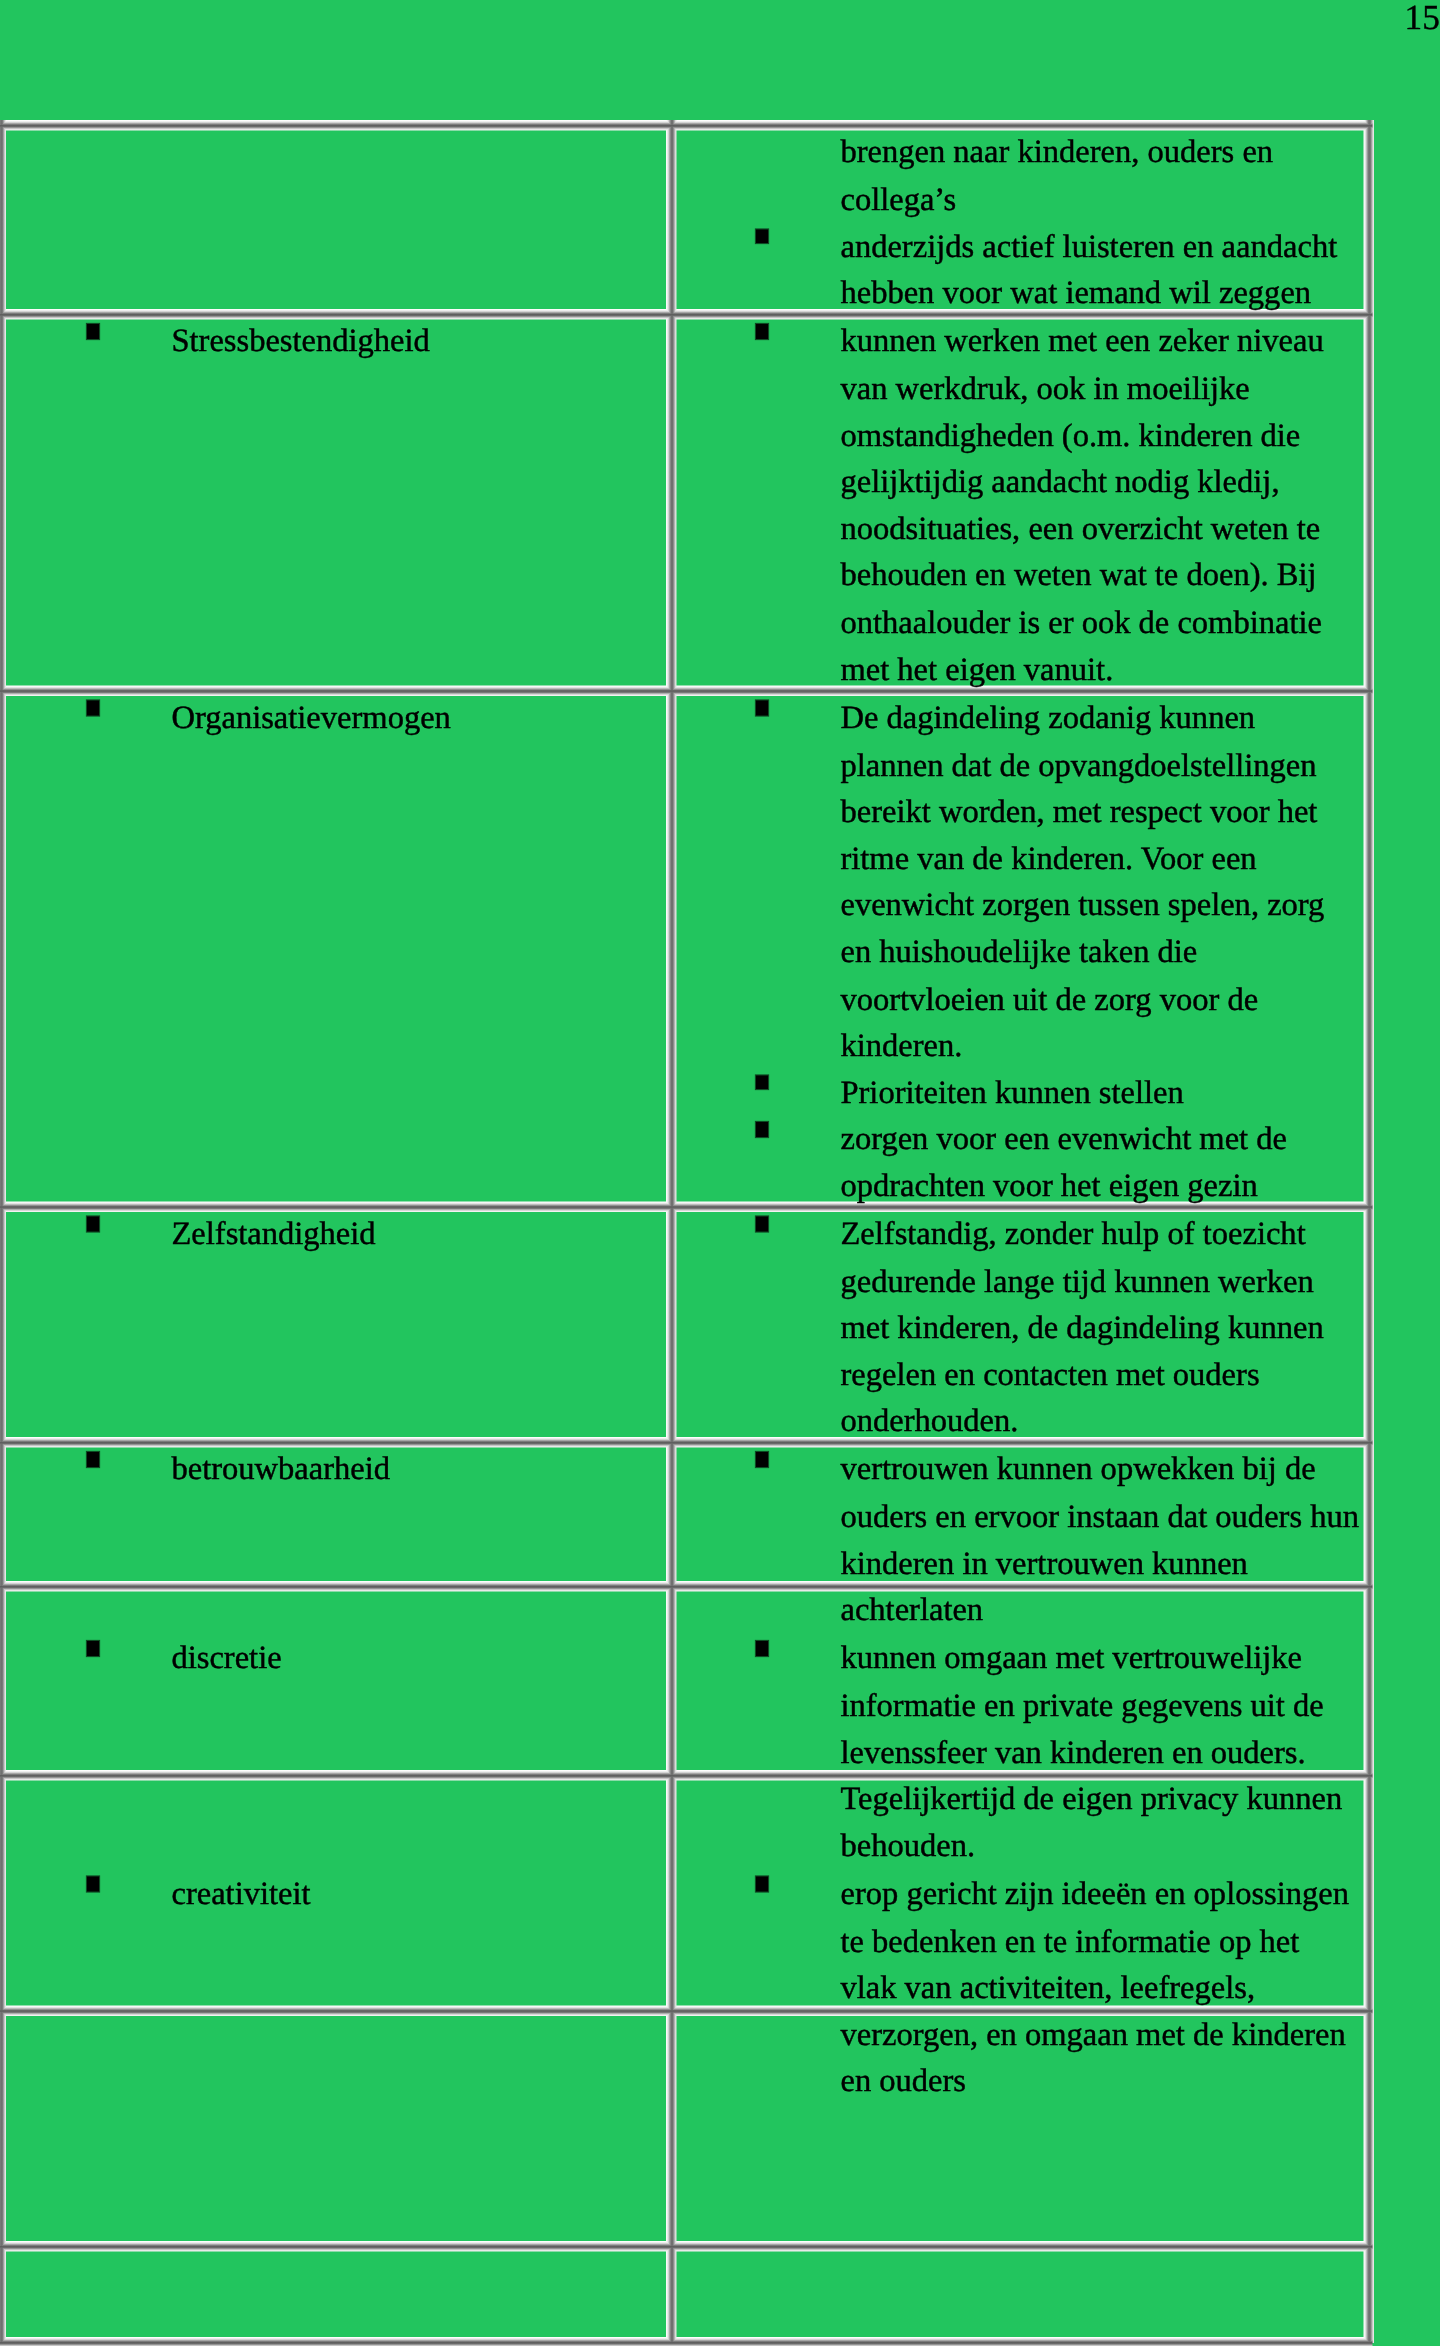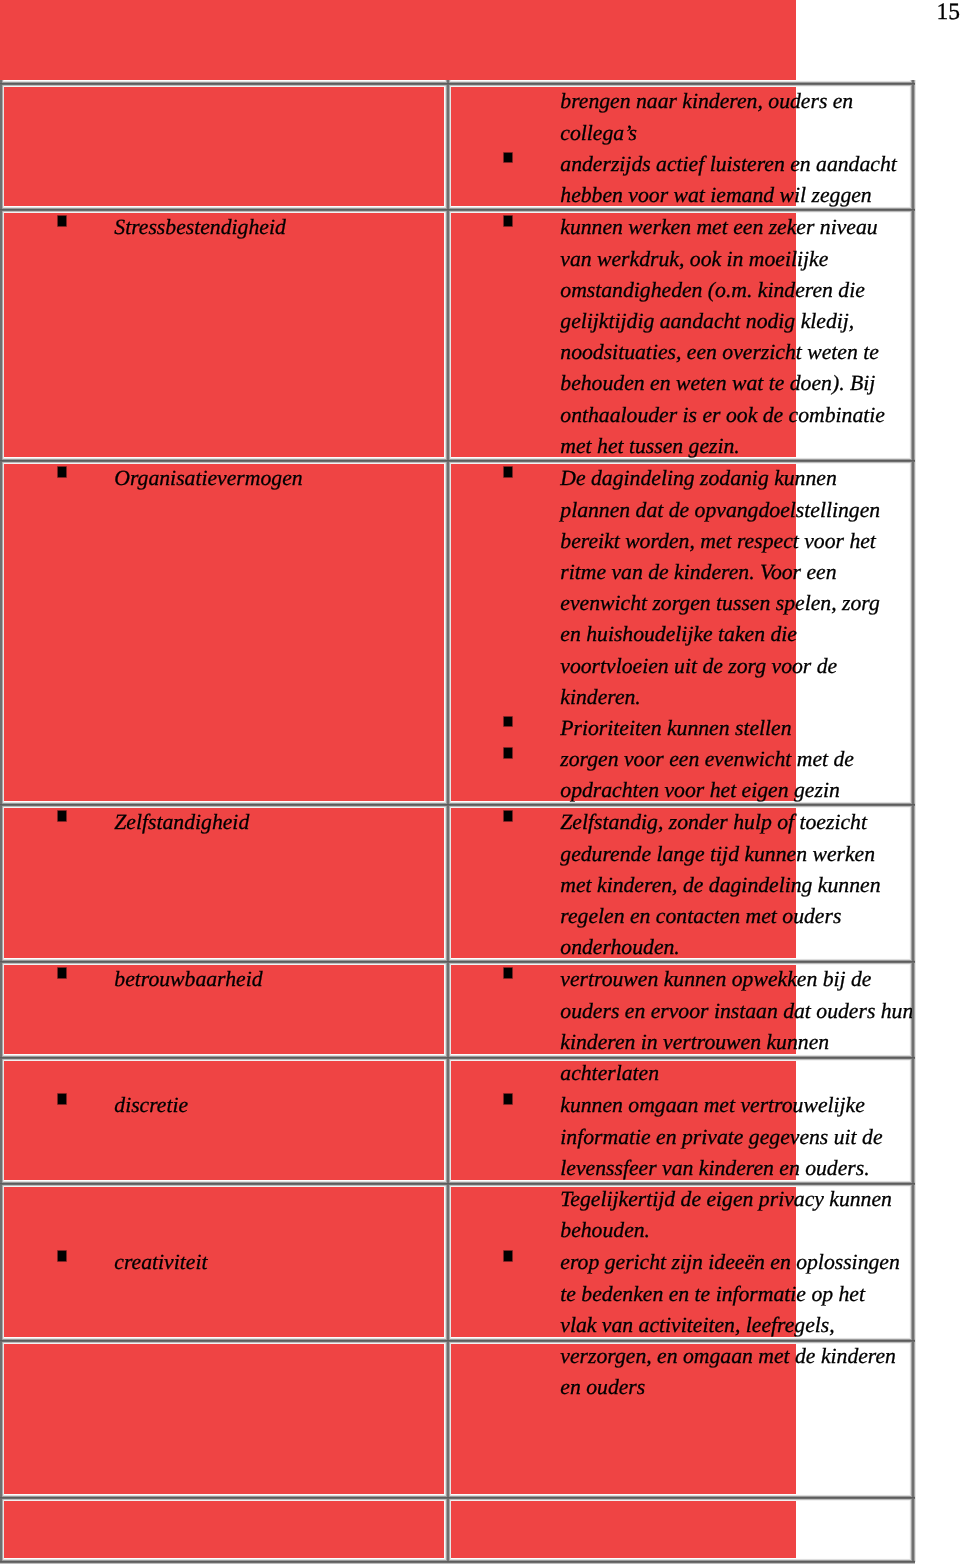--- a/index.html
+++ b/index.html
@@ -3,21 +3,21 @@
 <meta charset="utf-8">
 <style>
   html, body { margin:0; padding:0; background:#ffffff; }
   body {
     width:960px; height:1564px; overflow:hidden;
     font-family:"Liberation Serif", serif;
     color:#000000;
     -webkit-font-smoothing:antialiased;
     text-rendering:geometricPrecision;
   }
-  .page { position:relative; width:796px; height:1564px; background:#ef4444; }
+  .page { position:relative; width:960px; height:1564px; background:#22c55e; }
   .page-number {
     position:absolute; left:936.4px; top:1.4px;
     font-size:23.5px; line-height:23px; white-space:pre;
     -webkit-text-stroke:0.3px #000000;
   }
   table.comp {
     position:absolute; left:1px; top:83px;
     width:909px;
     border-collapse:collapse;
     table-layout:fixed;
@@ -55,21 +55,20 @@
   tr.r8 { height:64px; }
   ul.bl {
     list-style:none; margin:0; padding:2.3px 0 0 0;
     position:absolute; left:0; top:0; right:0;
   }
   ul.bl li {
     position:relative; margin:0;
     font-size:21.7px;
     line-height:31.2px;
     padding-left:112.3px;
-    font-style:italic;
   }
   ul.bl li .mk {
     position:absolute; left:55.5px; top:4.2px;
     width:8.5px; height:9.3px; background:#000000;
     box-shadow:0 0 0 0.75px rgba(0,0,0,0.62);
   }
   ul.bl li .tl { display:block; white-space:pre; -webkit-text-stroke:0.3px #000000; }
 </style>
 </head>
 <body>
@@ -126,21 +125,21 @@
           <ul class="bl">
             <li>
               <span class="mk"></span>
               <span class="tl">kunnen werken met een zeker niveau</span>
               <span class="tl">van werkdruk, ook in moeilijke</span>
               <span class="tl">omstandigheden (o.m. kinderen die</span>
               <span class="tl">gelijktijdig aandacht nodig kledij,</span>
               <span class="tl">noodsituaties, een overzicht weten te</span>
               <span class="tl">behouden en weten wat te doen). Bij</span>
               <span class="tl">onthaalouder is er ook de combinatie</span>
-              <span class="tl">met het tussen gezin.</span>
+              <span class="tl">met het eigen vanuit.</span>
             </li>
           </ul>
         </td>
       </tr>
       <tr class="r2">
         <td class="col-a">
           <ul class="bl">
             <li>
               <span class="mk"></span>
               <span class="tl">Organisatievermogen</span>

